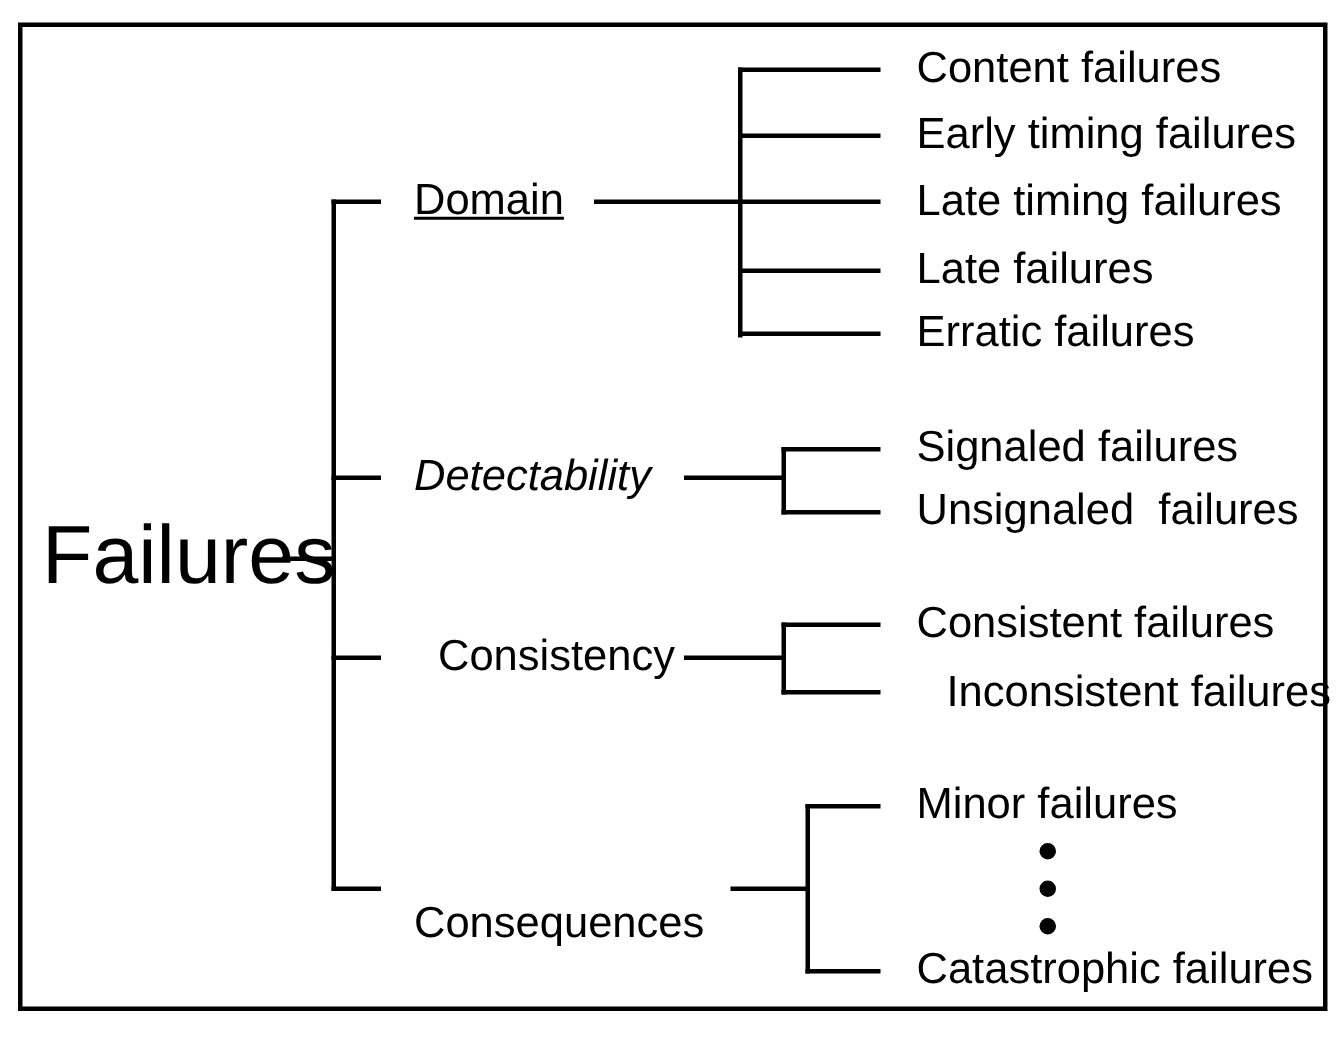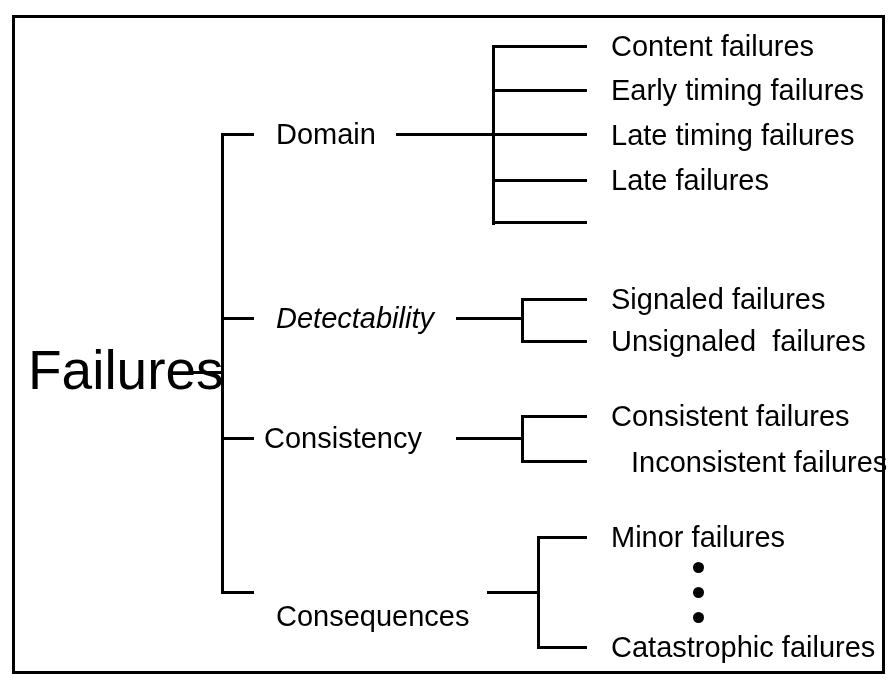--- a/index.html
+++ b/index.html
@@ -67,23 +67,23 @@
 
   <div class="hline" style="left:188px; top:371px; width:36px;"></div>
 
   <div class="vline" style="left:221px; top:133px; height:461px;"></div>
 
   <div class="hline" style="left:221px; top:133px; width:33px;"></div>
   <div class="hline" style="left:221px; top:317px; width:33px;"></div>
   <div class="hline" style="left:221px; top:437px; width:33px;"></div>
   <div class="hline" style="left:221px; top:591px; width:33px;"></div>
 
-  <div class="label cat-label" style="left:276px; top:134px;">Domain</div>
+  <div class="label cat-label" style="left:276px; top:134px;text-decoration:underline;">Domain</div>
   <div class="label cat-label" style="left:276px; top:318px;font-style:italic;">Detectability</div>
-  <div class="label cat-label" style="left:264px; top:438px;text-align:center;">Consistency</div>
+  <div class="label cat-label" style="left:292px; top:438px;text-align:center;">Consistency</div>
   <div class="label cat-label" style="left:276px; top:616px;">Consequences</div>
 
   <div class="hline" style="left:396px; top:133px; width:99px;"></div>
   <div class="hline" style="left:456px; top:317px; width:68px;"></div>
   <div class="hline" style="left:456px; top:437px; width:68px;"></div>
   <div class="hline" style="left:487px; top:591px; width:53px;"></div>
 
   <div class="vline" style="left:492px; top:45px; height:180px;"></div>
   <div class="hline" style="left:492px; top:45px; width:95px;"></div>
   <div class="hline" style="left:492px; top:89px; width:95px;"></div>
@@ -100,20 +100,21 @@
   <div class="hline" style="left:521px; top:460px; width:66px;"></div>
 
   <div class="vline" style="left:537px; top:536px; height:113px;"></div>
   <div class="hline" style="left:537px; top:536px; width:50px;"></div>
   <div class="hline" style="left:537px; top:646px; width:50px;"></div>
 
   <div class="label leaf-label" style="left:611px; top:46px;">Content failures</div>
   <div class="label leaf-label" style="left:611px; top:90px;">Early timing failures</div>
   <div class="label leaf-label" style="left:611px; top:135px;">Late timing failures</div>
   <div class="label leaf-label" style="left:611px; top:180px;">Late failures</div>
+  <div class="label leaf-label" style="left:611px; top:222px;">Erratic failures</div>
 
   <div class="label leaf-label" style="left:611px; top:299px;">Signaled failures</div>
   <div class="label leaf-label" style="left:611px; top:341px;">Unsignaled  failures</div>
 
   <div class="label leaf-label" style="left:611px; top:416px;">Consistent failures</div>
   <div class="label leaf-label" style="left:611px; top:462px;margin-left:20px;">Inconsistent failures</div>
 
   <div class="label leaf-label" style="left:611px; top:537px;">Minor failures</div>
   <div class="label leaf-label" style="left:611px; top:647px;">Catastrophic failures</div>
 

